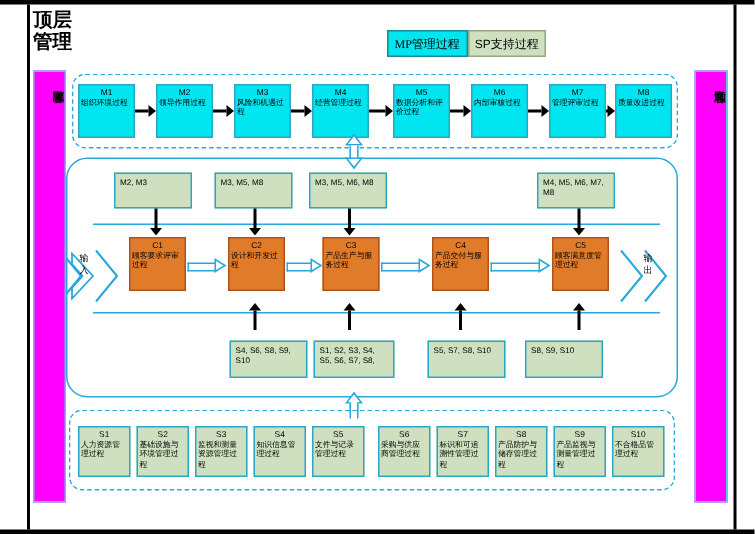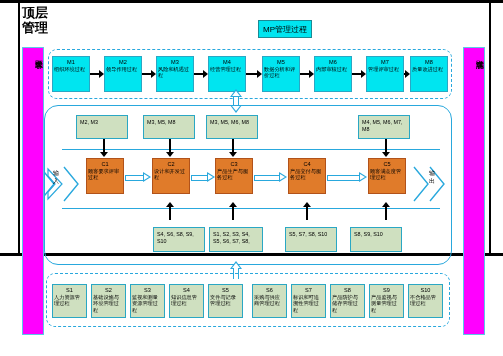--- a/index.html
+++ b/index.html
@@ -1,35 +1,35 @@
 <!DOCTYPE html>
 <html><head>
 <meta charset="utf-8">
 <style>
   html,body{margin:0;padding:0;background:#ffffff;}
   body{width:503px;height:356px;overflow:hidden;
        font-family:"Liberation Sans","DejaVu Sans",sans-serif;}
 
-  #canvas{position:relative;width:503px;height:256px;box-sizing:border-box;
+  #canvas{position:relative;width:503px;height:356px;box-sizing:border-box;
           border-top:3px solid #000;border-bottom:3px solid #000;
           border-left:0;border-right:0;background:#fff;}
   #canvas:before{content:"";position:absolute;left:18px;top:0;bottom:0;width:0;border-left:2px solid #000;}
   #canvas:after{content:"";position:absolute;right:12px;top:0;bottom:0;width:0;border-left:2px solid #000;}
 
   
   .title{position:absolute;left:22px;top:2px;width:46px;
          font-size:13px;line-height:15px;font-weight:bold;color:#000;
          letter-spacing:0px;z-index:6;}
 
   
   .legend{position:absolute;left:258px;top:17px;display:flex;z-index:6;}
   .legend-item{height:18px;line-height:18px;text-align:center;
                font-size:8px;color:#000;box-sizing:border-box;
                border:1px solid #7c5d2a;padding:0 4px;white-space:nowrap;}
-  .lg-mp{background:#00e5f0;border-color:#1b8a94;}
+  .lg-mp{background:#00e5f0;border-color:#1b8a94;font-family:Liberation Serif, serif;}
   .lg-cop{background:#e07b2a;border-color:#9c4e10;}
   .lg-sp{background:#cfe0c0;border-color:#93a883;}
 
   
   .band{position:absolute;width:20px;background:#ff00ff;border:1px solid #5bc8e8;z-index:5;}
   .band span{display:block;width:20px;
              writing-mode:vertical-rl;text-orientation:upright;
              font-size:8px;line-height:10px;color:#000;text-align:center;
              white-space:nowrap;padding-top:6px;box-sizing:border-box;}
   .band-left{left:22px;top:44px;height:286px;}
@@ -113,20 +113,21 @@
 
 <div id="canvas">
 
   <div class="title">
     <div>顶层</div>
     <div>管理</div>
   </div>
 
   <div class="legend">
     <div class="legend-item lg-mp">MP管理过程</div>
+    <div class="legend-item lg-sp">SP支持过程</div>
   </div>
 
   <div class="band band-left">
     <span>顾客要求</span>
   </div>
   <div class="band band-right">
     <span>顾客满意</span>
   </div>
 
   <div class="mgmt-box"></div>

